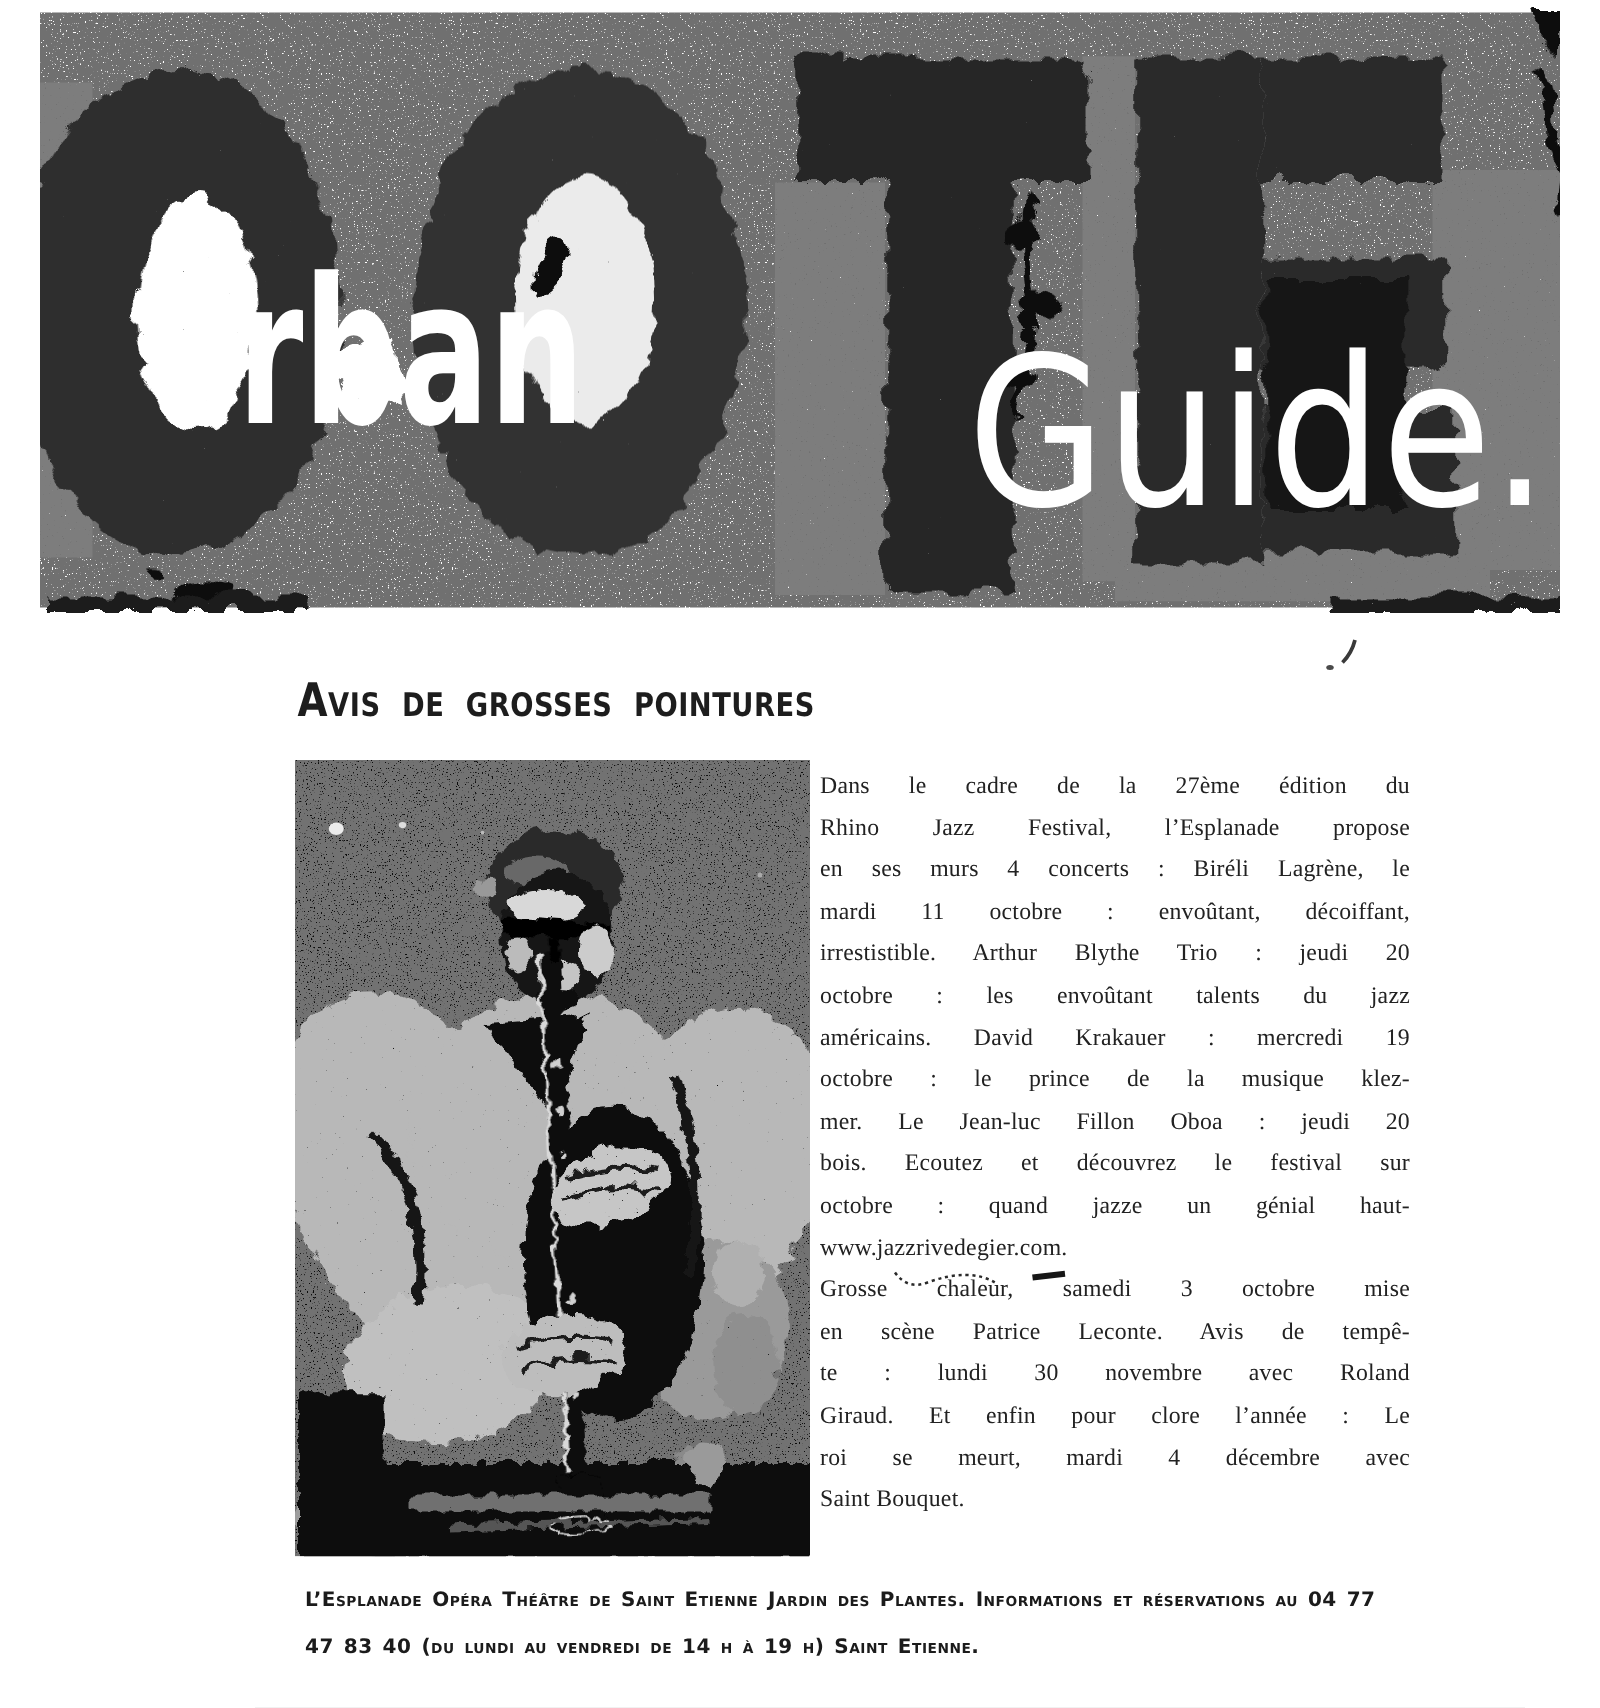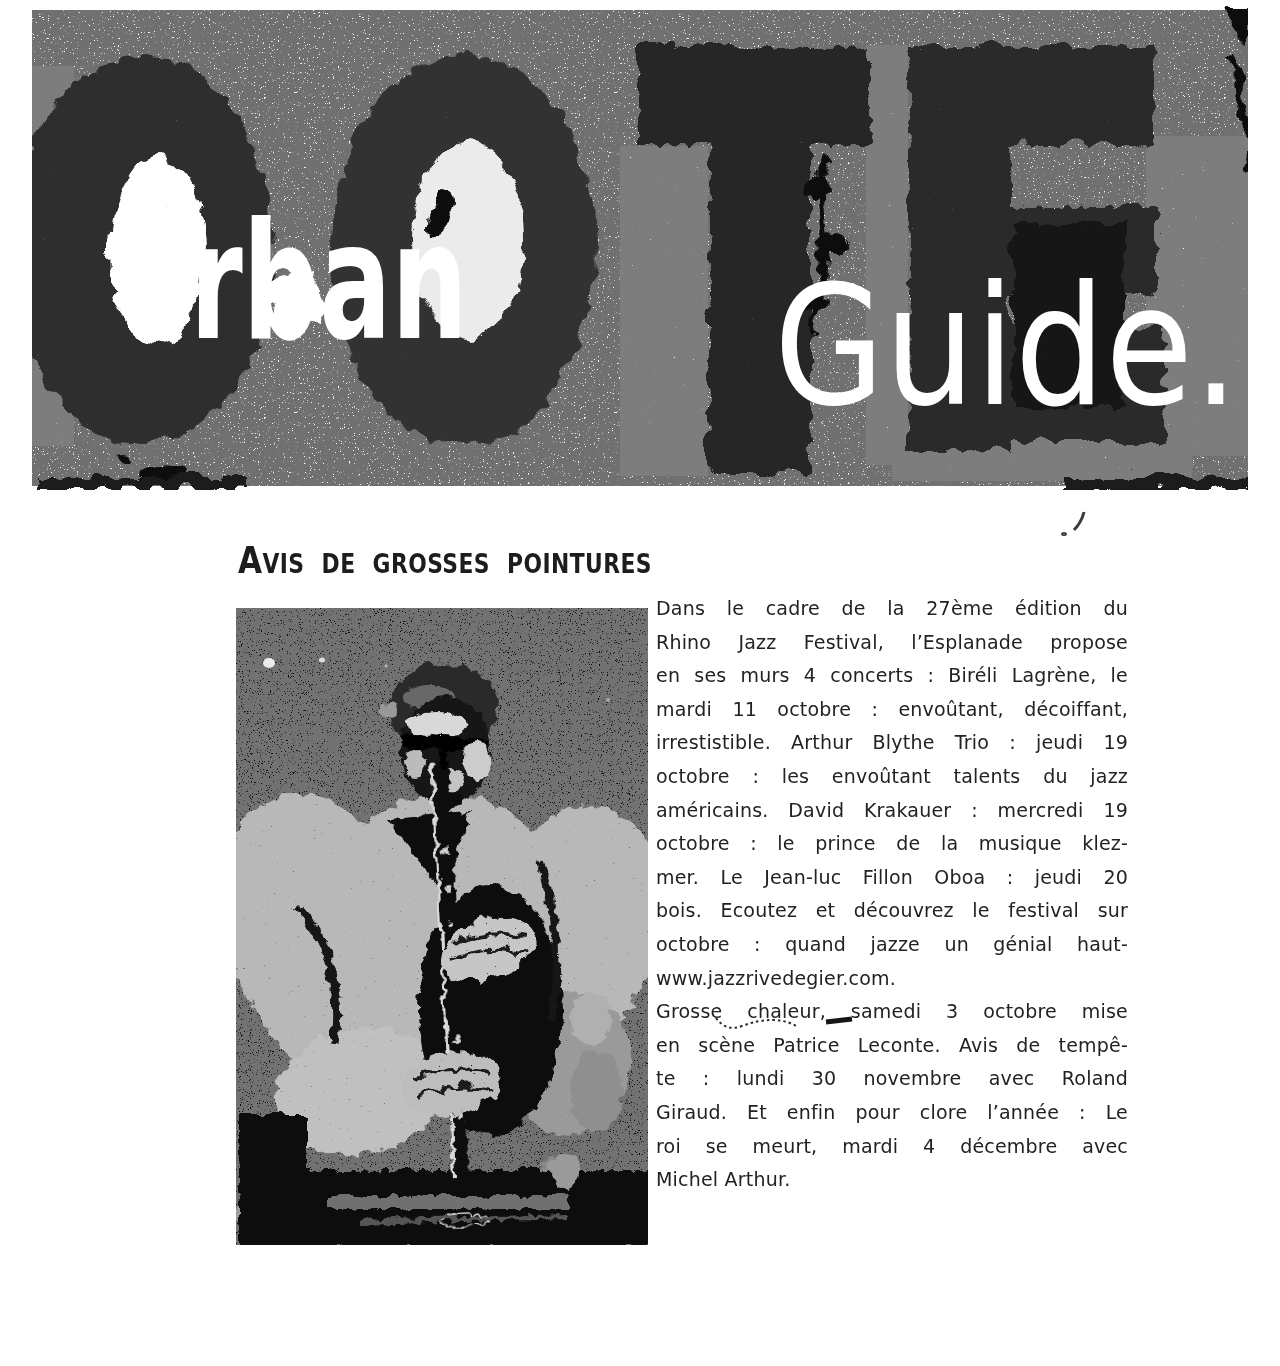--- a/index.html
+++ b/index.html
@@ -11,22 +11,22 @@
   .masthead{position:absolute;left:32px;top:6px;}
   .scan-artifact{position:absolute;left:1056px;top:508px;width:40px;height:34px;}
   .headline{
     position:absolute;left:238px;top:539px;width:640px;
     font-family:"DejaVu Sans",sans-serif;font-weight:bold;font-size:37px;
     font-variant:small-caps;letter-spacing:0.5px;word-spacing:7px;color:#1d1d1d;
     transform:scaleX(0.84);transform-origin:left top;white-space:nowrap;
   }
   .photo{position:absolute;left:236px;top:608px;}
   .body-col{
-    position:absolute;left:656px;top:592px;width:472px;
-    font-size:19px;line-height:33.6px;letter-spacing:0.2px;color:#222;
+    position:absolute;left:656px;top:612px;width:472px;
+    font-size:19px;line-height:33.6px;letter-spacing:0.2px;color:#222;font-family:Liberation Serif, serif;
   }
   .bline{width:100%;text-align:justify;text-align-last:justify;}
   .bline.last{text-align-last:left;}
   .url-squiggle{position:absolute;left:712px;top:1006px;}
   .footer{
     position:absolute;left:244px;top:1261px;width:960px;
     font-size:16px;font-weight:bold;font-variant:small-caps;
     letter-spacing:0.4px;word-spacing:2px;line-height:37px;color:#1b1b1b;
   }
   .fline{text-align:left;}
@@ -213,38 +213,42 @@
       <ellipse cx="326" cy="560" rx="14" ry="18" fill="#9a9a9a"></ellipse>
     </g>
   </svg>
 
   <div class="body-col">
     <div>
         <div class="bline">Dans le cadre de la 27ème édition du</div>
         <div class="bline">Rhino Jazz Festival, l’Esplanade propose</div>
         <div class="bline">en ses murs 4 concerts : Biréli Lagrène, le</div>
         <div class="bline">mardi 11 octobre : envoûtant, décoiffant,</div>
-        <div class="bline">irrestistible. Arthur Blythe Trio : jeudi 19</div>
+        <div class="bline">irrestistible. Arthur Blythe Trio : jeudi 20</div>
         <div class="bline">octobre : les envoûtant talents du jazz</div>
         <div class="bline">américains. David Krakauer : mercredi 19</div>
         <div class="bline">octobre : le prince de la musique klez-</div>
         <div class="bline">mer. Le Jean-luc Fillon Oboa : jeudi 20</div>
         <div class="bline">bois. Ecoutez et découvrez le festival sur</div>
         <div class="bline">octobre : quand jazze un génial haut-</div>
         <div class="bline last">www.jazzrivedegier.com.</div>
       </div>
     <div>
         <div class="bline">Grosse chaleur, samedi 3 octobre mise</div>
         <div class="bline">en scène Patrice Leconte. Avis de tempê-</div>
         <div class="bline">te : lundi 30 novembre avec Roland</div>
         <div class="bline">Giraud. Et enfin pour clore l’année : Le</div>
         <div class="bline">roi se meurt, mardi 4 décembre avec</div>
-        <div class="bline last">Michel Arthur.</div>
+        <div class="bline last">Saint Bouquet.</div>
       </div>
   </div>
 
   <svg class="url-squiggle" width="160" height="30" viewBox="0 0 160 30">
     <path d="M4 12 q 10 14 26 8 t 30 -6 t 24 6" stroke="#2a2a2a" stroke-width="2" fill="none" stroke-dasharray="2.5 3"></path>
     <path d="M114 16 L 140 13" stroke="#161616" stroke-width="5" fill="none"></path>
   </svg>
 
+  <div class="footer">
+      <div class="fline">L’Esplanade Opéra Théâtre de Saint Etienne Jardin des Plantes. Informations et réservations au 04 77</div>
+      <div class="fline last">47 83 40 (du lundi au vendredi de 14 h à 19 h) Saint Etienne.</div>
+    </div>
 
 </div>
 
 </body></html>

